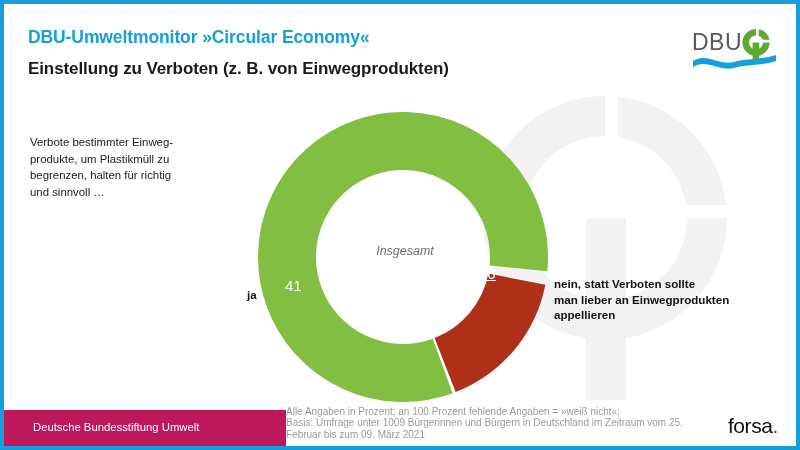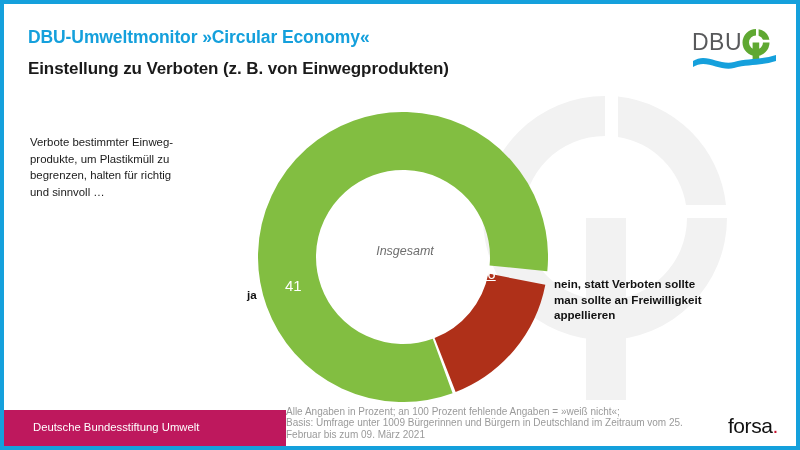--- a/index.html
+++ b/index.html
@@ -243,21 +243,21 @@
 
   <div class="center-label">Insgesamt</div>
 
   <div class="arc-value arc-value-ja">41</div>
   <div class="arc-value arc-value-nein">16</div>
 
   <div class="cat-label-ja">ja</div>
 
   <div class="cat-label-nein">
     <span>nein, statt Verboten sollte</span><br>
-    <span>man sollte an Freiwilligkeit</span><br>
+    <span>man lieber an Einwegprodukten</span><br>
     <span>appellieren</span>
   </div>
 
   <div class="footer-bar">
     <div class="footer-bar-text">Deutsche Bundesstiftung Umwelt</div>
   </div>
 
   <div class="footer-note">
     <div>Alle Angaben in Prozent; an 100 Prozent fehlende Angaben = »weiß nicht«;</div>
     <div>Basis: Umfrage unter 1009 Bürgerinnen und Bürgern in Deutschland im Zeitraum vom 25. Februar bis zum 09. März 2021</div>

